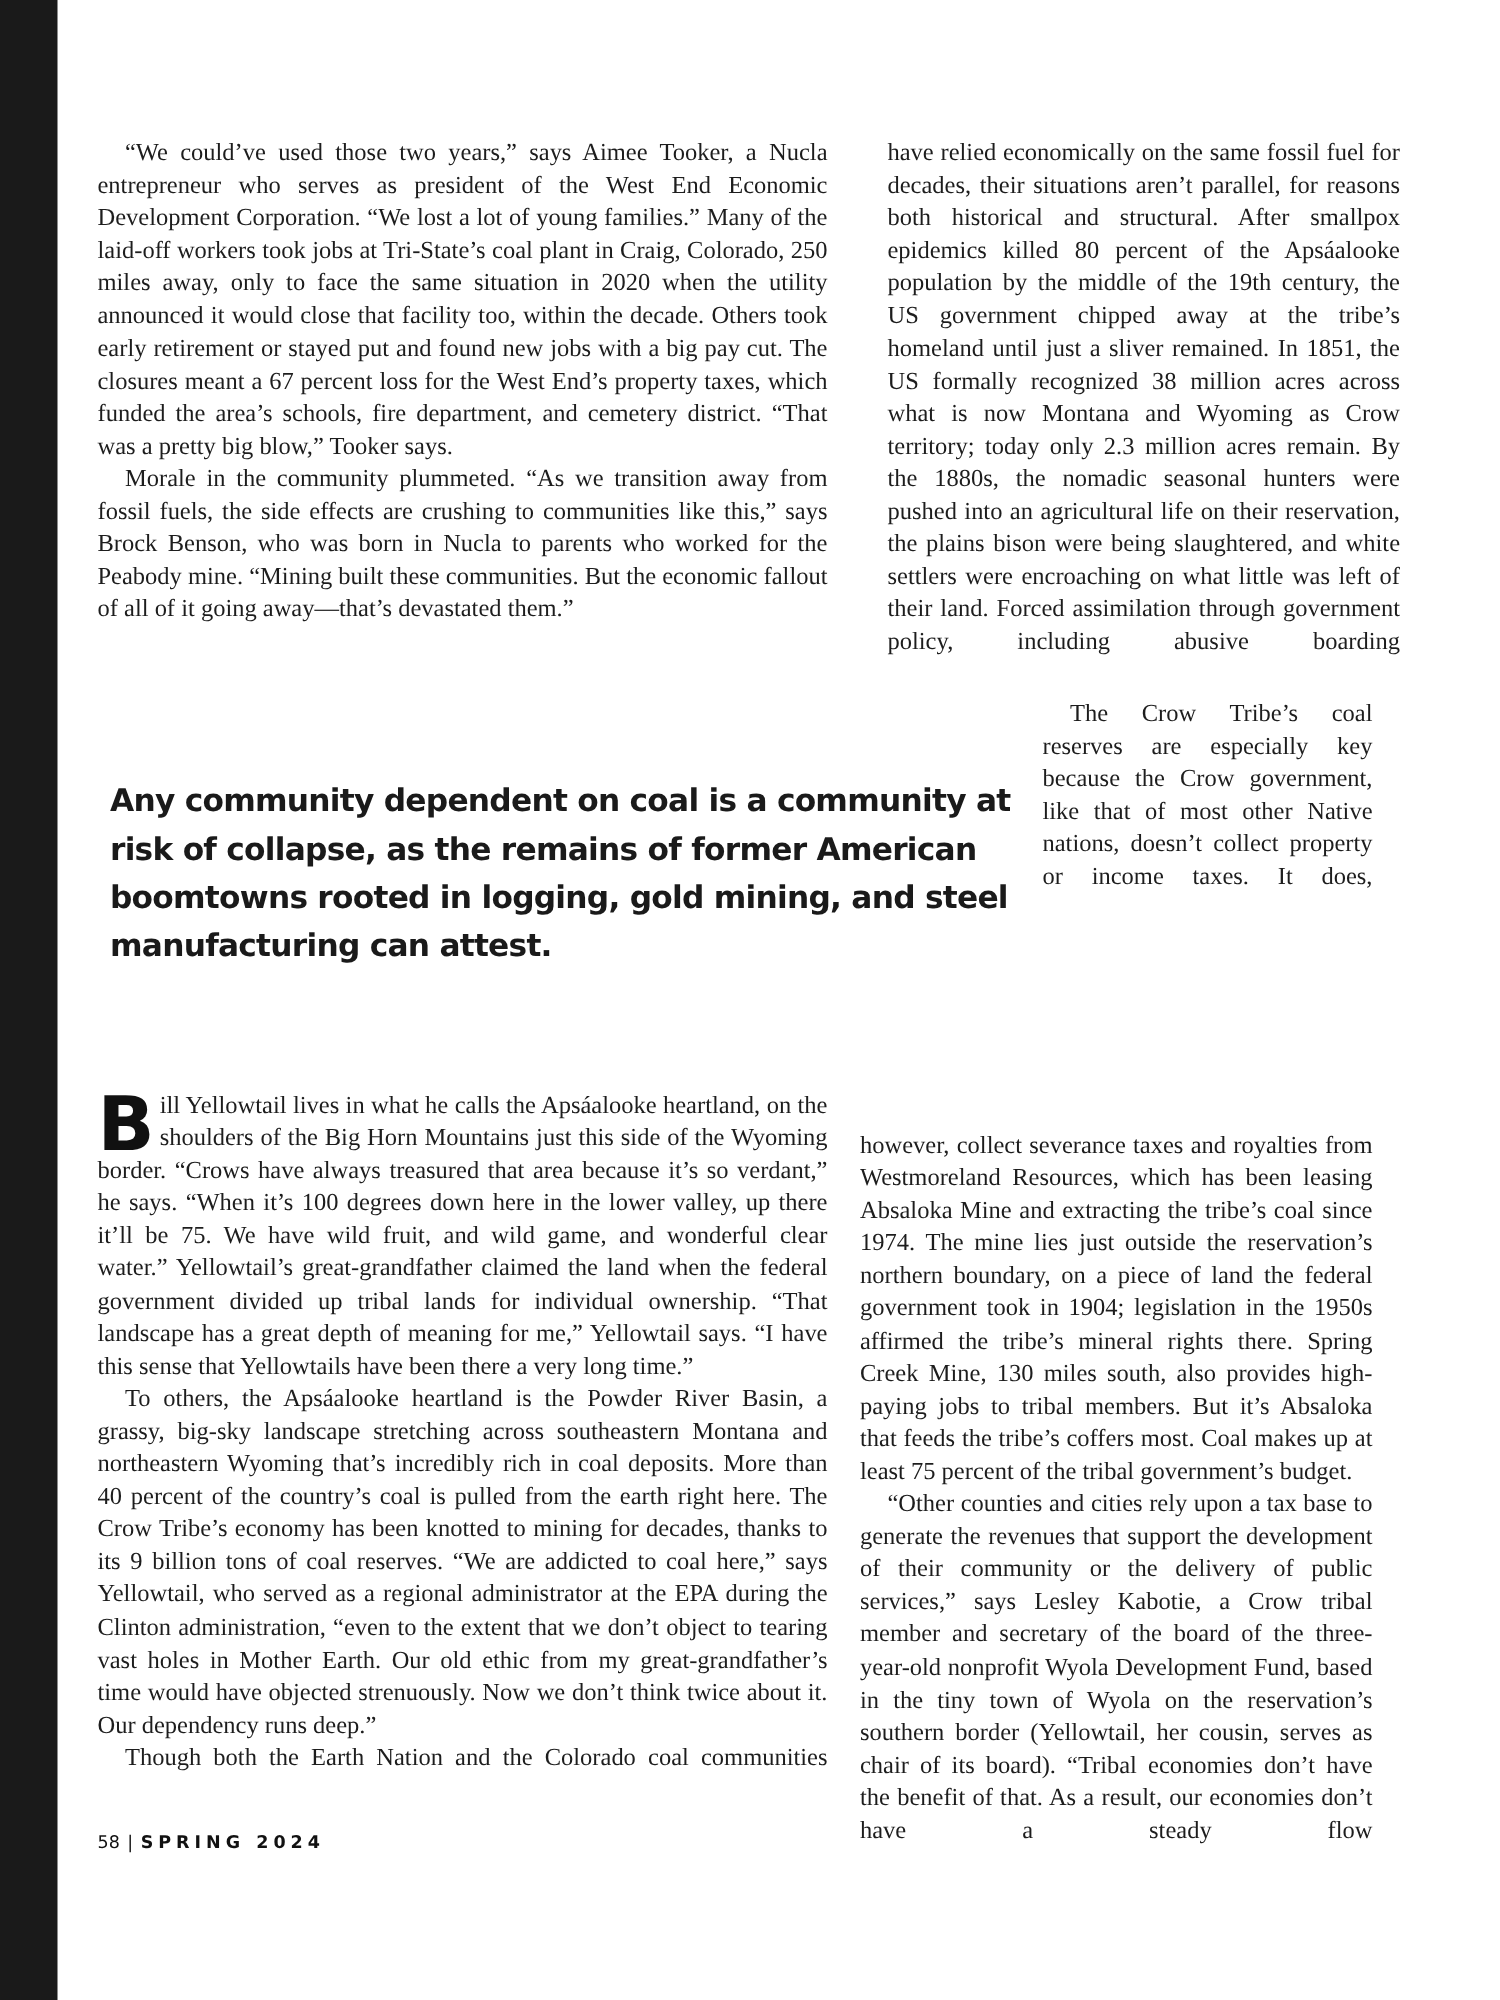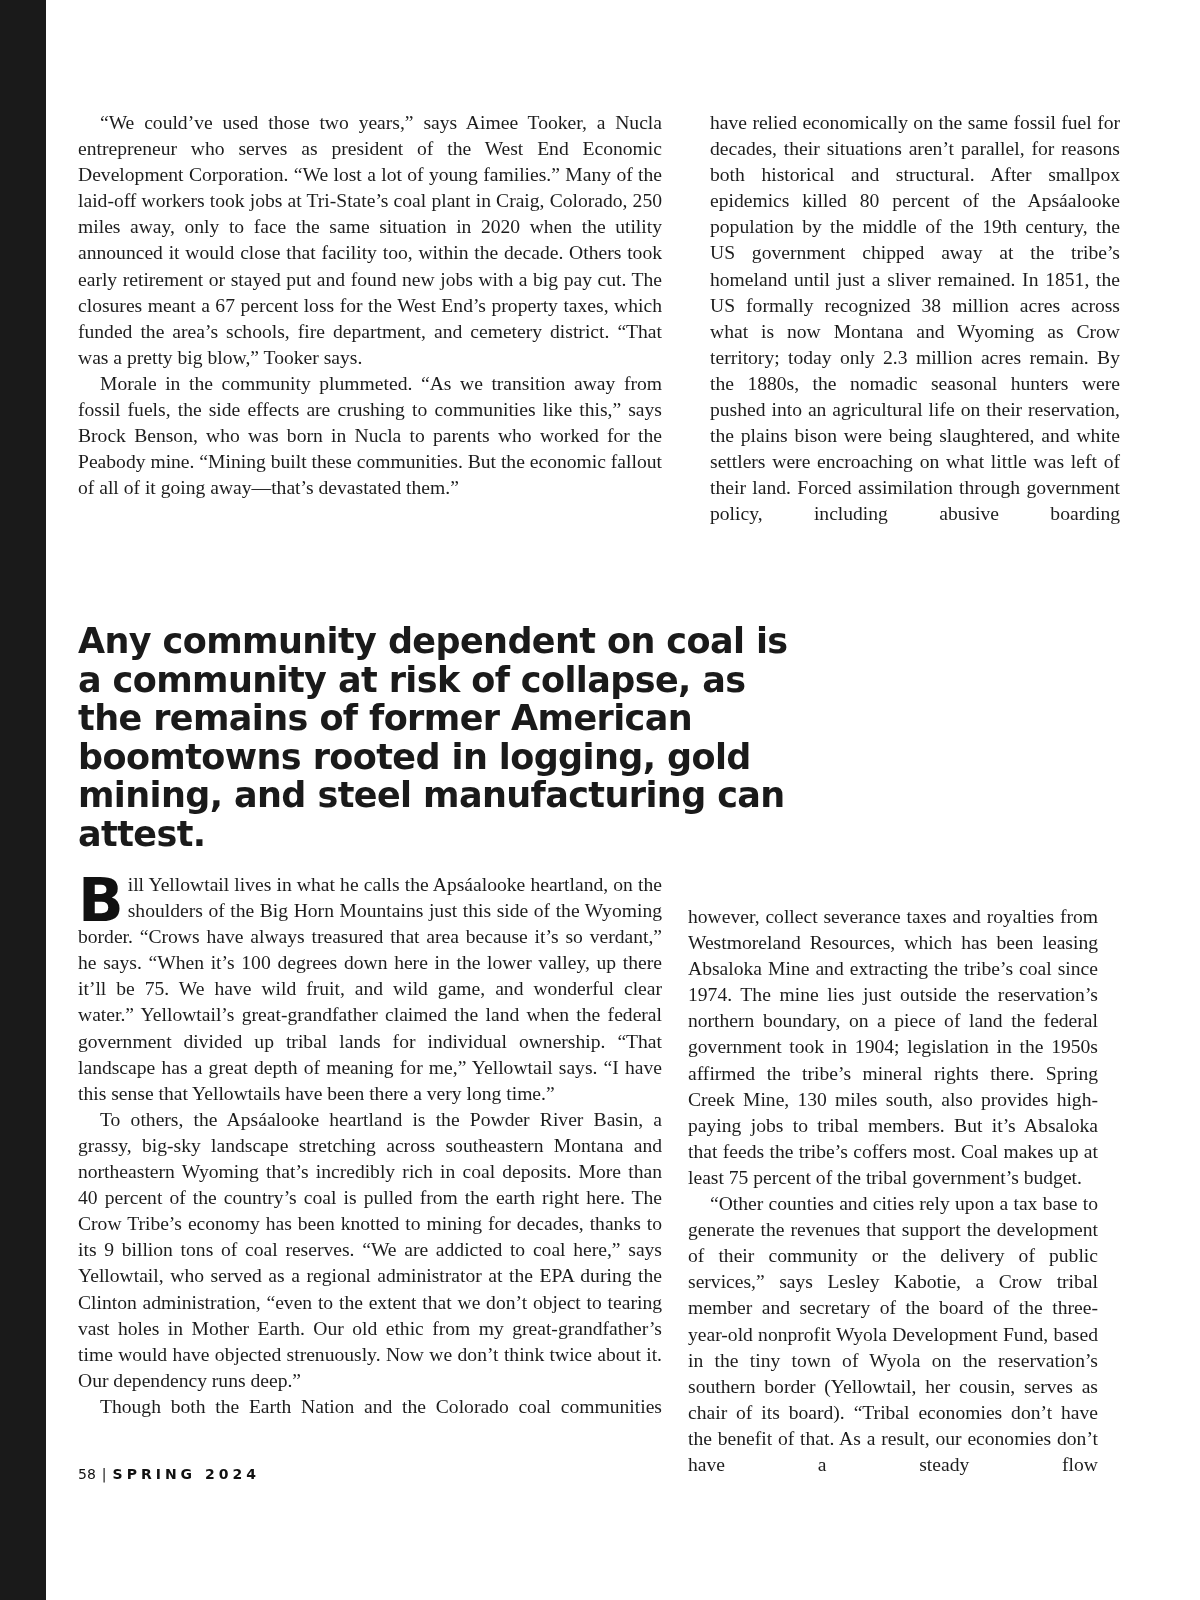--- a/index.html
+++ b/index.html
@@ -7,41 +7,42 @@
   .spine { position:absolute; left:0; top:0; width:46px; height:1600px; background:#1a1a1a; }
   .serif { font-family:"Liberation Serif","DejaVu Serif",serif; font-size:19.6px; line-height:26.1px; text-align:justify; }
   .col { position:absolute; }
   .col p { margin:0; }
   .indent { text-indent:22px; }
   #col-left-top { left:78px; top:110px; width:584px; }
   #col-right-top { left:710px; top:110px; width:410px; }
   #col-right-narrow { left:834px; top:559px; width:264px; }
   #col-right-bottom { left:688px; top:904px; width:410px; }
   #col-left-bottom { left:78px; top:872px; width:584px; }
-  .pullquote { position:absolute; left:78px; top:622px; width:740px; font-family:"DejaVu Sans","Liberation Sans",sans-serif; font-weight:bold; font-size:35px; line-height:38.5px; letter-spacing:-0.6px; color:#1a1a1a; }
+  .pullquote { position:absolute; left:88px; top:622px; width:740px; font-family:"DejaVu Sans","Liberation Sans",sans-serif; font-weight:bold; font-size:25px; line-height:38.5px; letter-spacing:-0.6px; color:#1a1a1a; }
   .dropcap { float:left; font-family:"DejaVu Sans","Liberation Sans",sans-serif; font-weight:bold; font-size:60px; line-height:48px; height:48px; margin:4px 4px 0 0; color:#111; }
   .folio { position:absolute; left:78px; top:1466px; font-family:"DejaVu Sans","Liberation Sans",sans-serif; font-size:14px; color:#111; }
   .folio .issue { letter-spacing:4px; font-weight:bold; }
   .folio .sep { margin:0 6px; }
 </style>
 </head>
 <body>
 
 <div class="spine"></div>
 
 <div class="col serif" id="col-left-top">
   <p class="indent">“We could’ve used those two years,” says Aimee Tooker, a Nucla entrepreneur who serves as president of the West End Economic Development Corporation. “We lost a lot of young families.” Many of the laid-off workers took jobs at Tri-State’s coal plant in Craig, Colorado, 250 miles away, only to face the same situation in 2020 when the utility announced it would close that facility too, within the decade. Others took early retirement or stayed put and found new jobs with a big pay cut. The closures meant a 67 percent loss for the West End’s property taxes, which funded the area’s schools, fire department, and cemetery district. “That was a pretty big blow,” Tooker says.</p>
   <p class="indent">Morale in the community plummeted. “As we transition away from fossil fuels, the side effects are crushing to communities like this,” says Brock Benson, who was born in Nucla to parents who worked for the Peabody mine. “Mining built these communities. But the economic fallout of all of it going away—that’s devastated them.”</p>
 </div>
 
 <div class="col serif" id="col-right-top">
   <p style="text-align-last:justify;">have relied economically on the same fossil fuel for decades, their situations aren’t parallel, for reasons both historical and structural. After smallpox epidemics killed 80 percent of the Apsáalooke population by the middle of the 19th century, the US government chipped away at the tribe’s homeland until just a sliver remained. In 1851, the US formally recognized 38 million acres across what is now Montana and Wyoming as Crow territory; today only 2.3 million acres remain. By the 1880s, the nomadic seasonal hunters were pushed into an agricultural life on their reservation, the plains bison were being slaughtered, and white settlers were encroaching on what little was left of their land. Forced assimilation through government policy, including abusive boarding</p>
 </div>
 
 <div class="col serif" id="col-right-narrow">
+  <p class="indent" style="text-align-last:justify;">The Crow Tribe’s coal reserves are especially key because the Crow government, like that of most other Native nations, doesn’t collect property or income taxes. It does,</p>
 </div>
 
 <div class="pullquote">Any community dependent on coal is a community at risk of collapse, as the remains of former American boomtowns rooted in logging, gold mining, and steel manufacturing can attest.</div>
 
 <div class="col serif" id="col-left-bottom">
   <p><span class="dropcap">B</span><span>ill Yellowtail lives in what he calls the Apsáalooke heartland, on the shoulders of the Big Horn Mountains just this side of the Wyoming border. “Crows have always treasured that area because it’s so verdant,” he says. “When it’s 100 degrees down here in the lower valley, up there it’ll be 75. We have wild fruit, and wild game, and wonderful clear water.” Yellowtail’s great-grandfather claimed the land when the federal government divided up tribal lands for individual ownership. “That landscape has a great depth of meaning for me,” Yellowtail says. “I have this sense that Yellowtails have been there a very long time.”</span></p>
   <p class="indent">To others, the Apsáalooke heartland is the Powder River Basin, a grassy, big-sky landscape stretching across southeastern Montana and northeastern Wyoming that’s incredibly rich in coal deposits. More than 40 percent of the country’s coal is pulled from the earth right here. The Crow Tribe’s economy has been knotted to mining for decades, thanks to its 9 billion tons of coal reserves. “We are addicted to coal here,” says Yellowtail, who served as a regional administrator at the EPA during the Clinton administration, “even to the extent that we don’t object to tearing vast holes in Mother Earth. Our old ethic from my great-grandfather’s time would have objected strenuously. Now we don’t think twice about it. Our dependency runs deep.”</p>
   <p class="indent" style="text-align-last:justify;">Though both the Earth Nation and the Colorado coal communities</p>
 </div>
 

